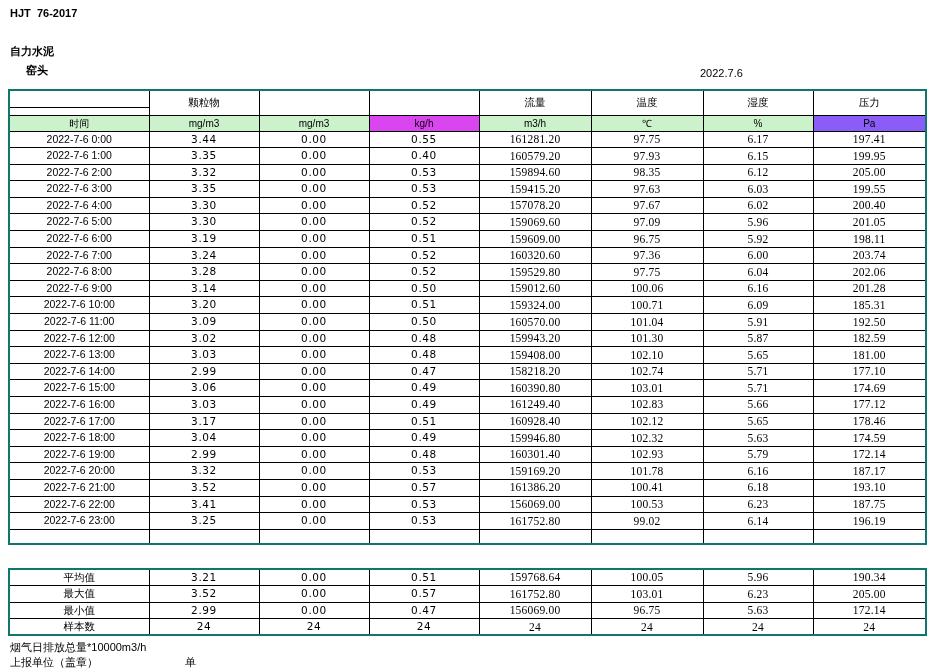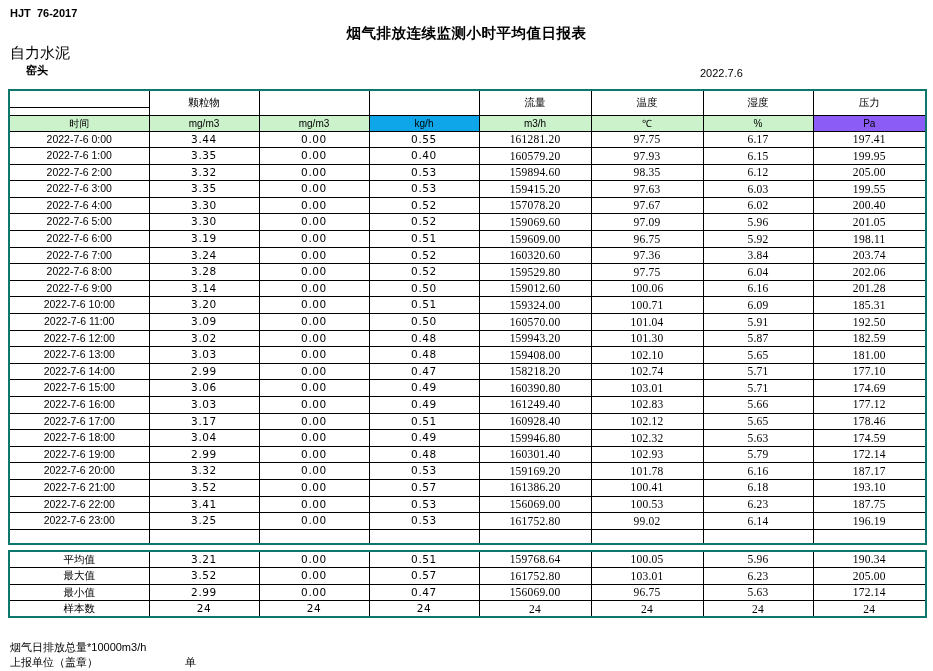--- a/index.html
+++ b/index.html
@@ -15,31 +15,31 @@
 
   .doc-code {
     position: absolute; left: 10px; top: 7px;
     font-weight: bold; font-size: 11px; white-space: pre;
   }
   .title {
     position: absolute; left: 0; right: 0; top: 24px;
     text-align: center; font-weight: bold; font-size: 14.5px;
     letter-spacing: 0.5px;
   }
-  .company { position: absolute; left: 10px; top: 44px; font-weight: normal; font-size: 15px; }
+  .company { position: absolute; left: 10px; top: 44px; font-weight: bold; font-size: 11px; }
   .station { position: absolute; left: 26px; top: 63px; font-weight: bold; font-size: 11px; }
   .date    { position: absolute; left: 700px; top: 67px; font-size: 11px; }
 
   table.main {
     position: absolute; left: 8px; width: 917px;
     border-collapse: collapse; table-layout: fixed;
     border: 2px solid #0f766e;
   }
   table.hours   { top: 89px; }
-  table.summary { top: 550px; }
+  table.summary { top: 568px; }
 
   td {
     border: 1px solid #000;
     padding: 0 2px;
     text-align: center; vertical-align: middle;
     font-size: 10.5px; line-height: 1.1;
     overflow: hidden; white-space: nowrap;
   }
   tr.gh  td { height: 17px; }
   tr.gh2 td { height: 8px; }
@@ -54,21 +54,20 @@
   .footnote    { position: absolute; left: 10px; top: 640px; font-size: 11px; }
   .footer-line { position: absolute; left: 10px; top: 655px; font-size: 11px; }
   .unit-label  { position: absolute; left: 175px; top: 0; }
 </style>
 </head>
 <body>
 
 <div class="page">
 
   <div class="doc-code">HJT  76-2017</div>
-  <div class="title">烟气排放连续监测小时平均值日报表</div>
   <div class="company">自力水泥</div>
   <div class="station">窑头</div>
   <div class="date">2022.7.6</div>
 
   <table class="main hours">
     <colgroup>
       <col style="width:140px">
         <col style="width:110px">
         <col style="width:110px">
         <col style="width:110px">
@@ -88,21 +87,21 @@
         <td rowspan="2" class="c0">湿度</td>
         <td rowspan="2" class="c0">压力</td>
       </tr>
       <tr class="gh2">
         <td class="c0"></td>
       </tr>
       <tr class="units">
         <td class="c0" style="background: rgb(204, 242, 204);">时间</td>
         <td style="background: rgb(204, 242, 204);">mg/m3</td>
         <td style="background: rgb(204, 242, 204);">mg/m3</td>
-        <td style="background: #0ea5e9;">kg/h</td>
+        <td style="background: #d946ef;">kg/h</td>
         <td style="background: rgb(204, 242, 204);">m3/h</td>
         <td style="background: rgb(204, 242, 204);">℃</td>
         <td style="background: rgb(204, 242, 204);">%</td>
         <td style="background: #8b5cf6;">Pa</td>
       </tr>
     </thead>
     <tbody>
         <tr>
           <td class="c0">2022-7-6  0:00</td>
           <td class="cn">3.44</td>
@@ -173,21 +172,21 @@
           <td class="cs">5.92</td>
           <td class="cs">198.11</td>
         </tr>
         <tr>
           <td class="c0">2022-7-6  7:00</td>
           <td class="cn">3.24</td>
           <td class="cn">0.00</td>
           <td class="cn">0.52</td>
           <td class="cs">160320.60</td>
           <td class="cs">97.36</td>
-          <td class="cs">3.84</td>
+          <td class="cs">6.00</td>
           <td class="cs">203.74</td>
         </tr>
         <tr>
           <td class="c0">2022-7-6  8:00</td>
           <td class="cn">3.28</td>
           <td class="cn">0.00</td>
           <td class="cn">0.52</td>
           <td class="cs">159529.80</td>
           <td class="cs">97.75</td>
           <td class="cs">6.04</td>

